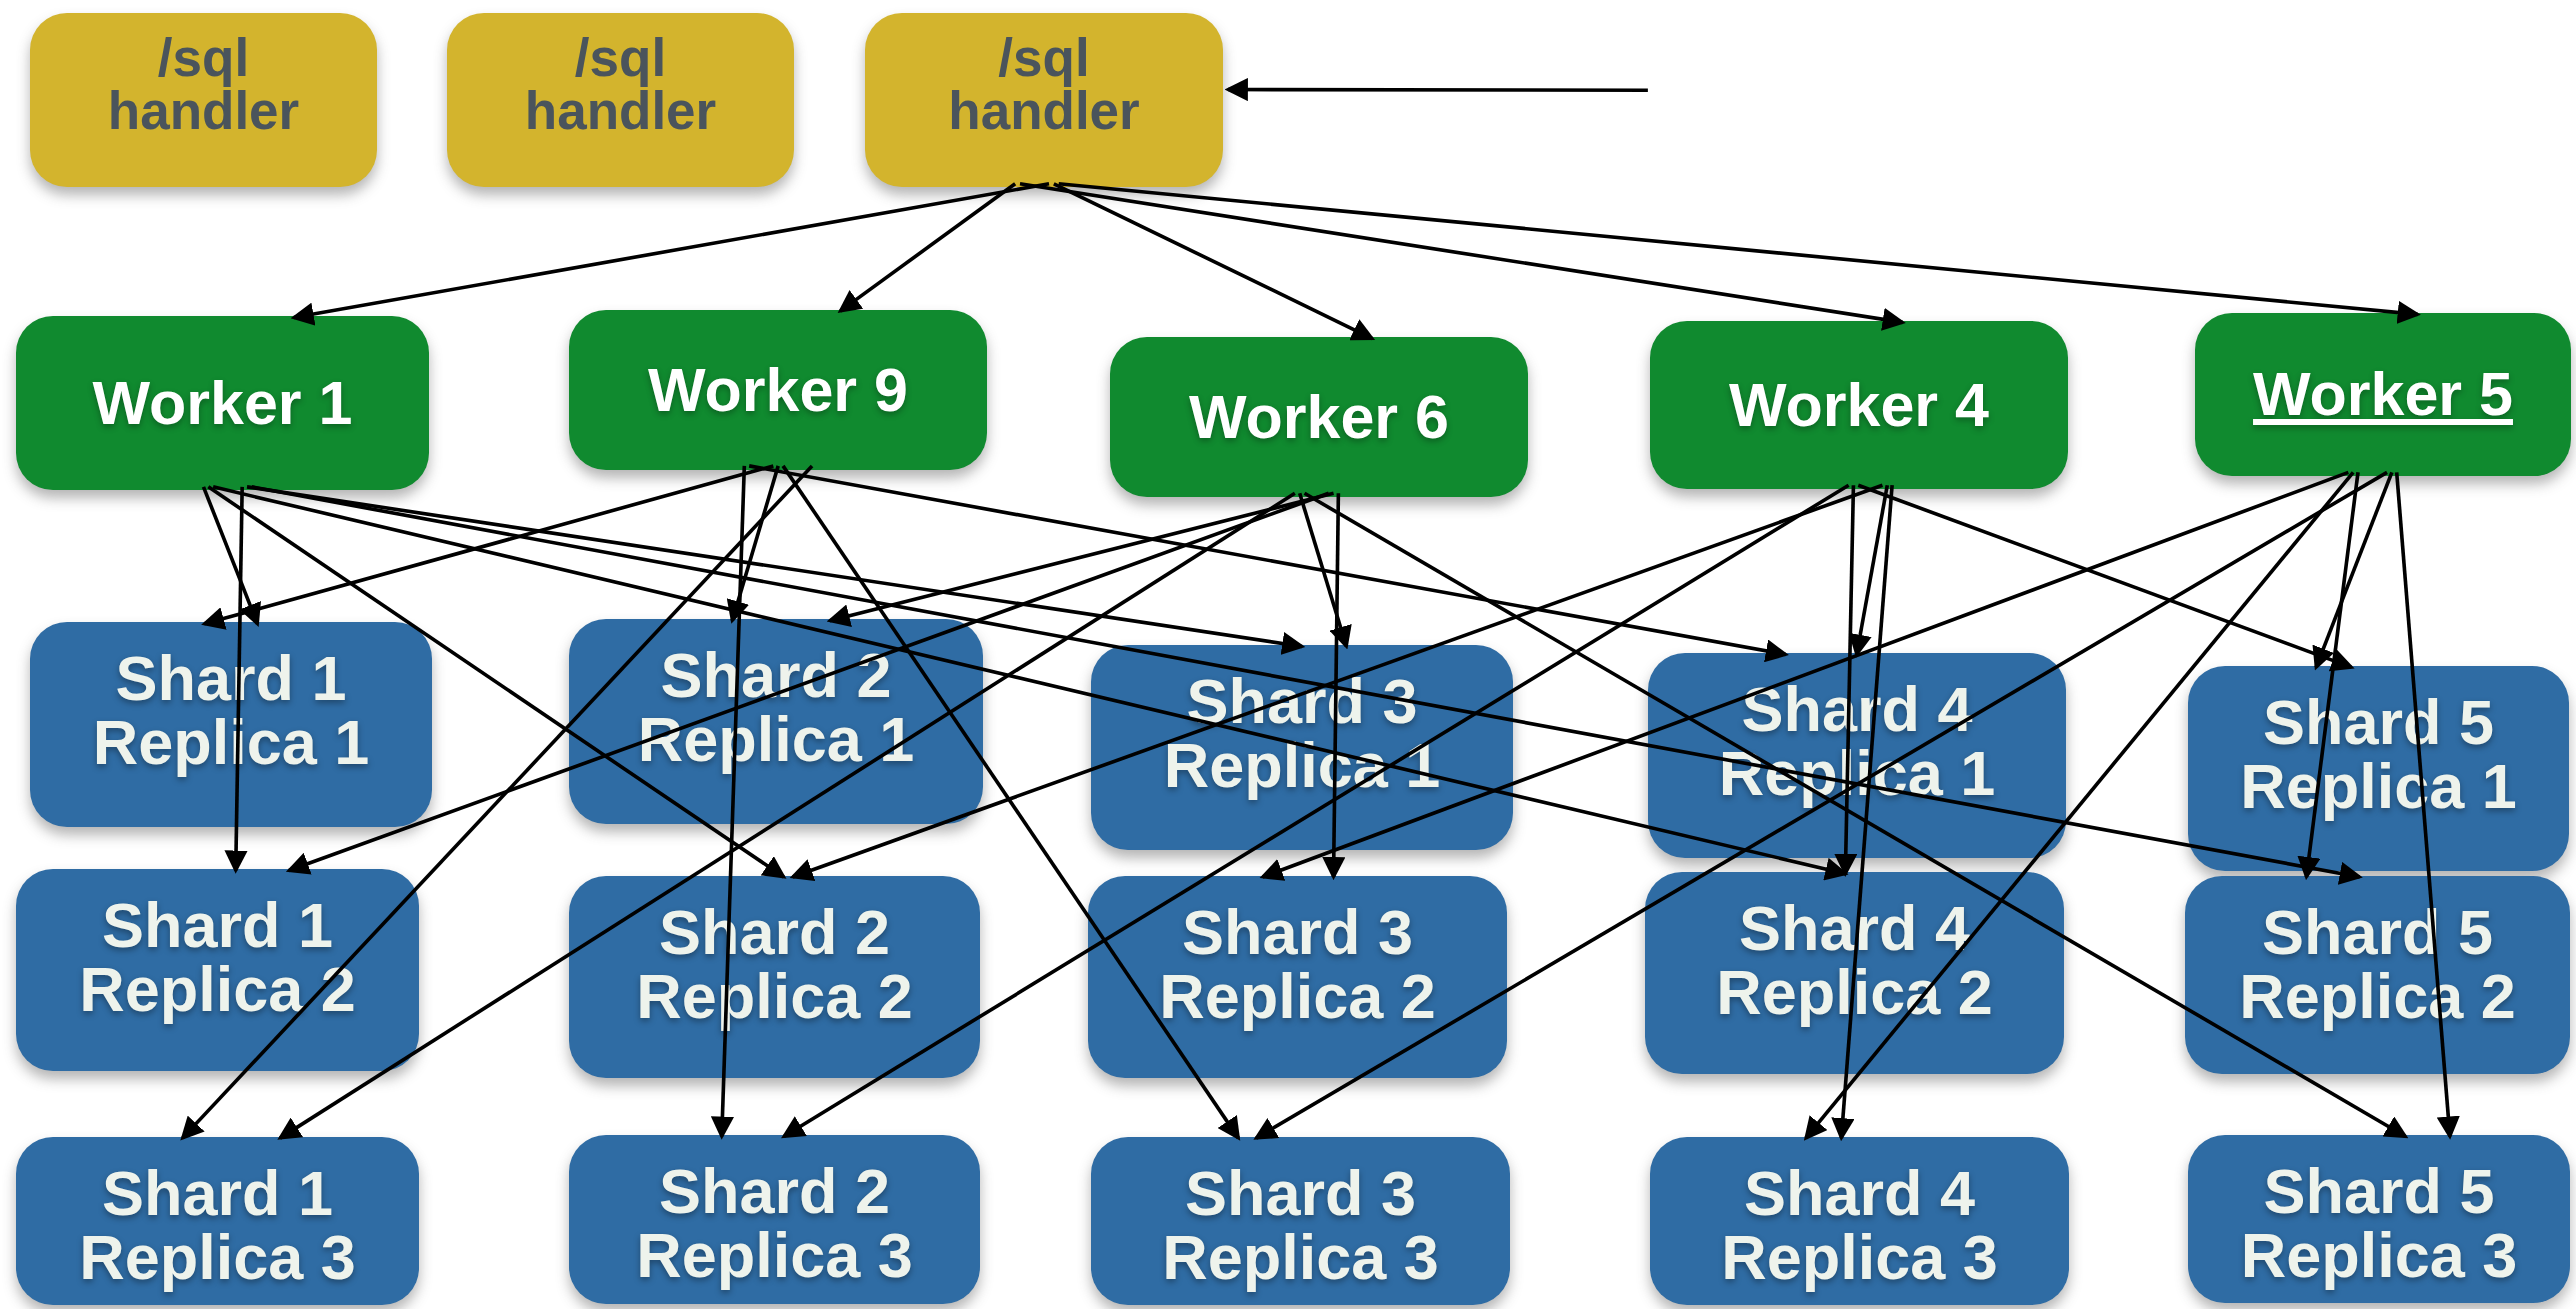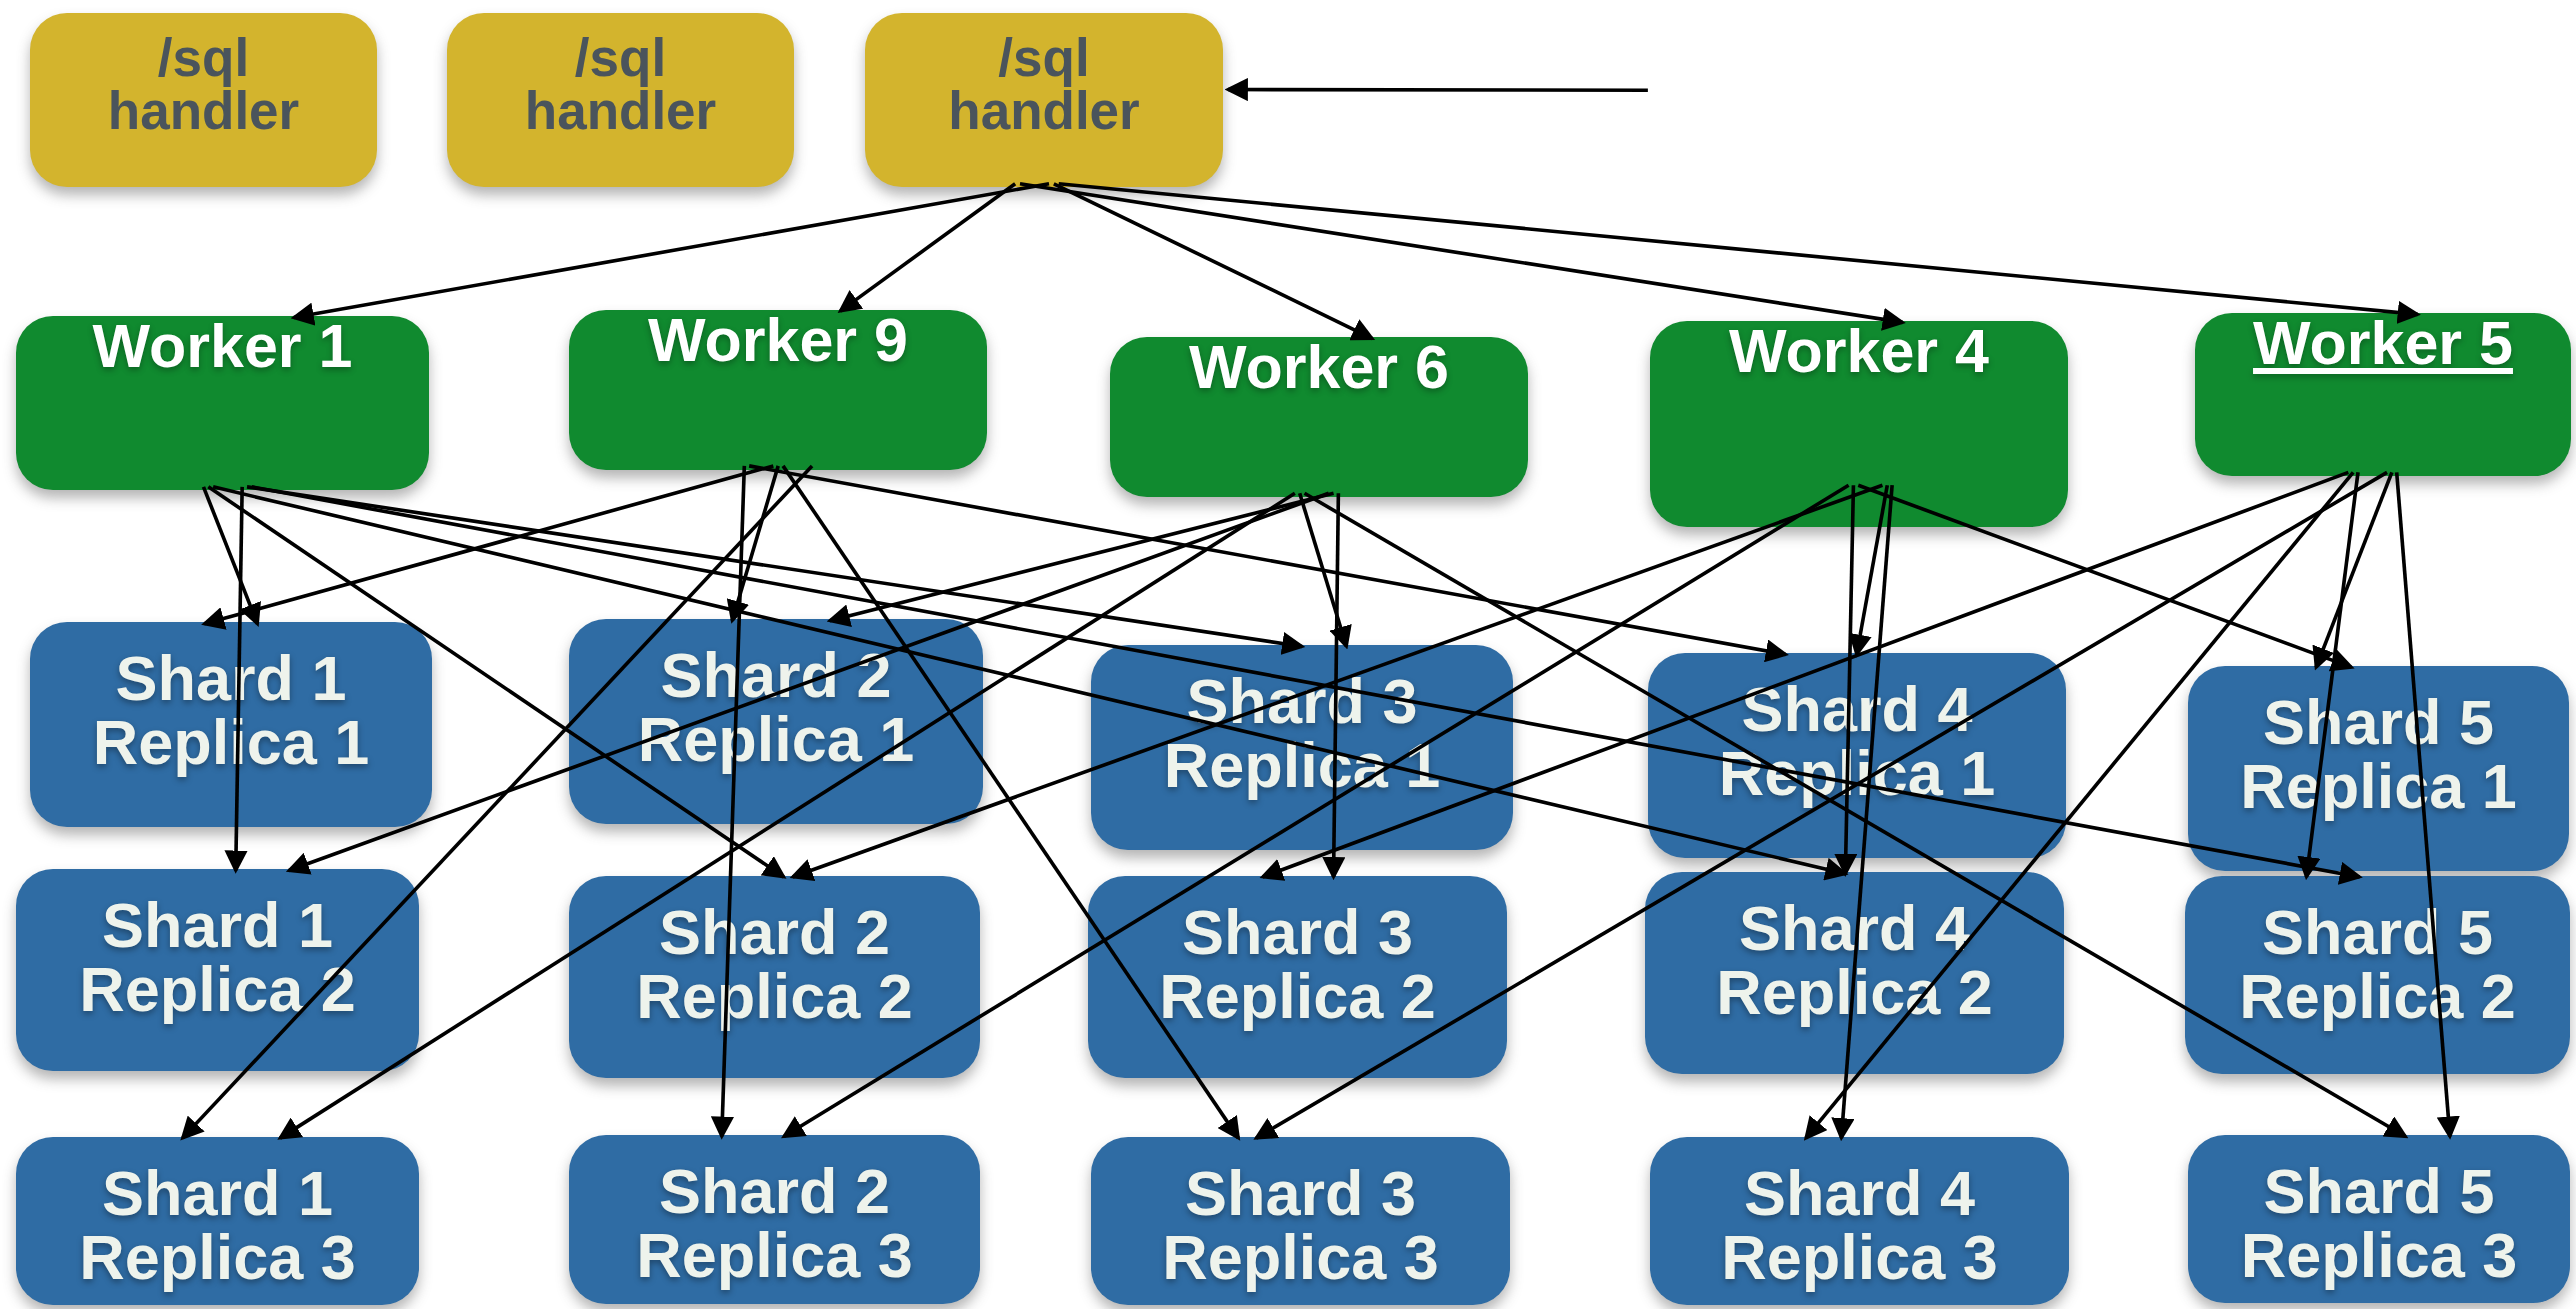--- a/index.html
+++ b/index.html
@@ -14,21 +14,21 @@
     box-shadow:0 8px 13px rgba(70,70,70,0.40);
     display:flex;flex-direction:column;align-items:center;
   }
   .node .line{width:100%;}
   .node.handler{
     color:#4a545c;font-size:53px;line-height:1.0;
     justify-content:flex-start;padding-top:18px;
   }
   .node.worker{
     color:#ffffff;font-size:61px;line-height:1.0;
-    justify-content:flex-start;
+    justify-content:center;
     text-shadow:0 3.2px 6.5px rgba(0,0,0,0.30);
   }
   .node.shard{
     color:#eef3ec;font-size:63px;line-height:1.02;
     justify-content:flex-start;padding-top:24px;
     text-shadow:0 3.2px 6.5px rgba(0,0,0,0.35);
   }
   .node.client{
     color:#3e4954;font-size:68px;line-height:1.0;
     justify-content:center;border-radius:24px;
@@ -54,21 +54,21 @@
     </div>
     <div class="node worker" style="left: 16px; top: 316px; width: 413px; height: 174px; background: linear-gradient(rgb(16, 138, 47), rgb(16, 138, 47)) rgb(16, 138, 47);">
       <div class="line">Worker 1</div>
     </div>
     <div class="node worker" style="left: 569px; top: 310px; width: 418px; height: 160px; background: linear-gradient(rgb(16, 138, 47), rgb(16, 138, 47)) rgb(16, 138, 47);">
       <div class="line">Worker 9</div>
     </div>
     <div class="node worker" style="left: 1110px; top: 337px; width: 418px; height: 160px; background: linear-gradient(rgb(16, 138, 47), rgb(16, 138, 47)) rgb(16, 138, 47);">
       <div class="line">Worker 6</div>
     </div>
-    <div class="node worker" style="left: 1650px; top: 321px; width: 418px; height: 206px; background: linear-gradient(rgb(16, 138, 47), rgb(16, 138, 47)) rgb(16, 138, 47);">
+    <div class="node worker" style="left: 1650px; top: 321px; width: 418px; height: 168px; background: linear-gradient(rgb(16, 138, 47), rgb(16, 138, 47)) rgb(16, 138, 47);">
       <div class="line">Worker 4</div>
     </div>
     <div class="node worker" style="left: 2195px; top: 313px; width: 376px; height: 163px; background: linear-gradient(rgb(16, 138, 47), rgb(16, 138, 47)) rgb(16, 138, 47); text-decoration: underline;">
       <div class="line">Worker 5</div>
     </div>
     <div class="node shard" style="left: 30px; top: 622px; width: 402px; height: 205px; background: linear-gradient(rgb(47, 108, 164), rgb(47, 108, 164)) rgb(47, 108, 164);">
       <div class="line">Shard 1</div>
       <div class="line">Replica 1</div>
     </div>
     <div class="node shard" style="left: 569px; top: 619px; width: 414px; height: 205px; background: linear-gradient(rgb(47, 108, 164), rgb(47, 108, 164)) rgb(47, 108, 164);">

